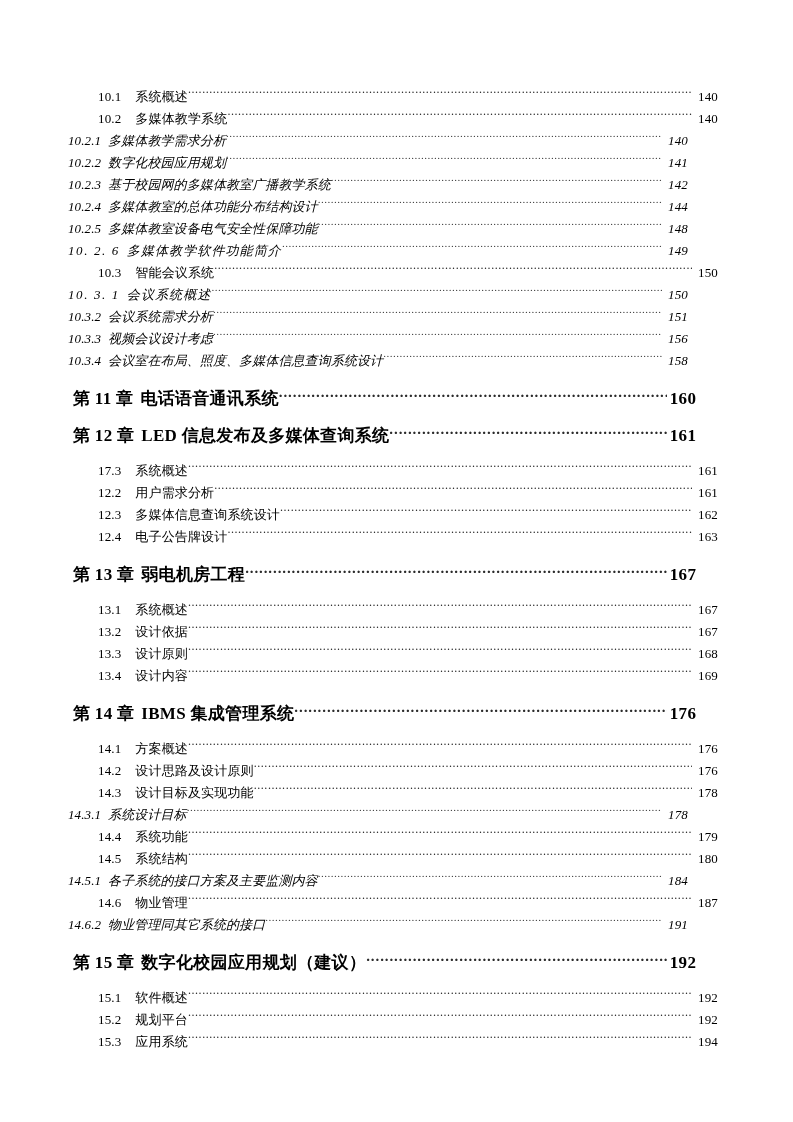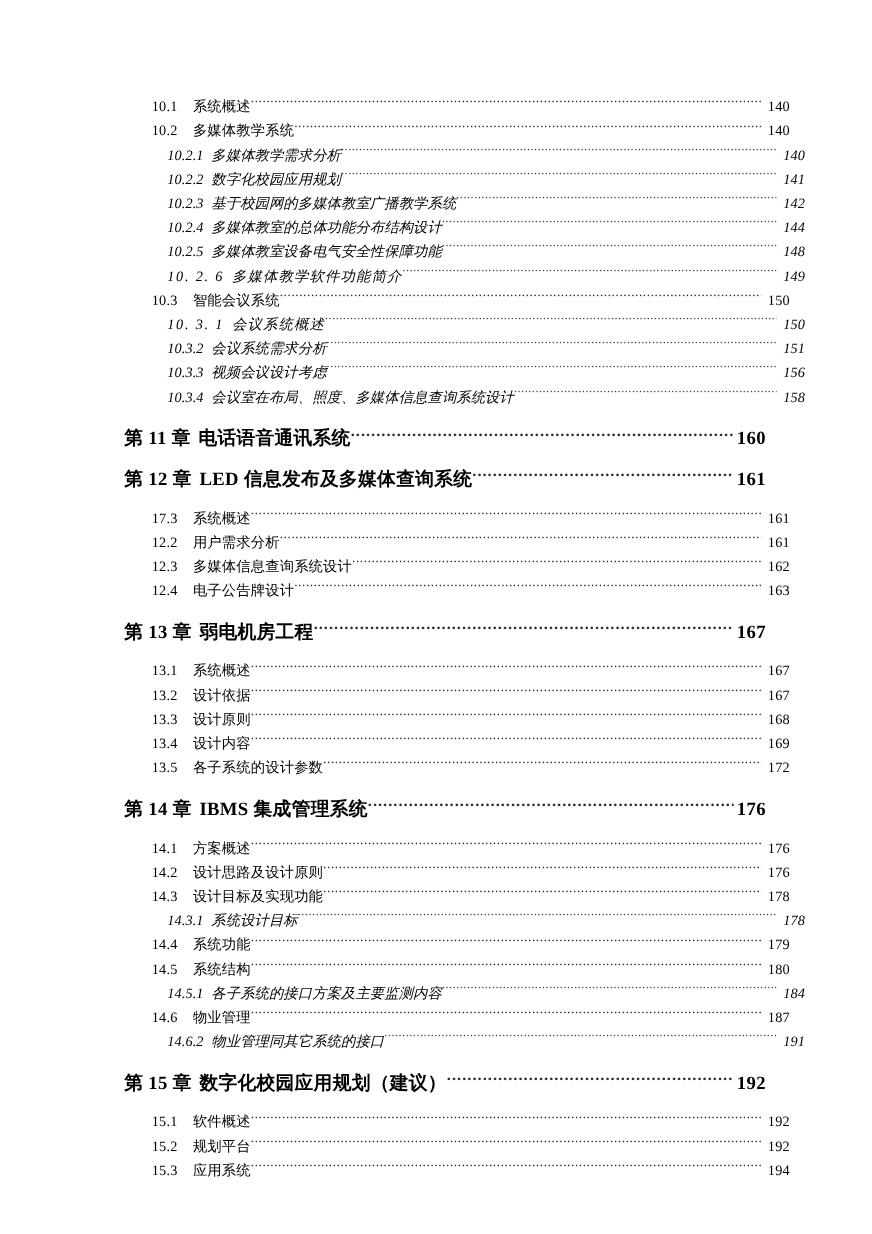--- a/index.html
+++ b/index.html
@@ -18,21 +18,21 @@
     -webkit-font-smoothing: antialiased;
   }
 
   #toc-page {
     position: absolute;
     left: 0;
     top: 0;
     width: 793px;
     height: 1122px;
     box-sizing: border-box;
-    padding: 86px 100px 0 108px;
+    padding: 86px 100px 0 68px;
   }
 
   .toc-entry {
     display: flex;
     align-items: baseline;
     width: 100%;
     white-space: nowrap;
     box-sizing: border-box;
   }
 
@@ -100,21 +100,20 @@
   .level-2 .toc-title { margin-left: 14px; }
   .level-2 .toc-leader::after {
     font-size: 12px;
     letter-spacing: 0.55px;
   }
 
   
   .level-3 {
     font-size: 13px;
     font-style: italic;
-    margin-left: 44px;
     line-height: 22px;
     letter-spacing: 0.1px;
   }
   .level-3 .toc-title { margin-left: 7px; }
   .level-3 .toc-leader::after {
     font-style: normal;
     font-size: 11px;
     letter-spacing: 0.5px;
     color: #3a3a3a;
   }
@@ -266,26 +265,20 @@
         <span class="toc-title">设计原则</span>
         <span class="toc-leader"></span>
         <span class="toc-page-no">168</span>
       </div>
       <div class="toc-entry level-2">
         <span class="toc-num">13.4</span>
         <span class="toc-title">设计内容</span>
         <span class="toc-leader"></span>
         <span class="toc-page-no">169</span>
       </div>
-      <div class="toc-entry level-2">
-        <span class="toc-num">13.5</span>
-        <span class="toc-title">各子系统的设计参数</span>
-        <span class="toc-leader"></span>
-        <span class="toc-page-no">172</span>
-      </div>
       <div class="toc-entry level-1">
         <span class="toc-num">第 14 章</span>
         <span class="toc-title">IBMS 集成管理系统</span>
         <span class="toc-leader"></span>
         <span class="toc-page-no">176</span>
       </div>
       <div class="toc-entry level-2">
         <span class="toc-num">14.1</span>
         <span class="toc-title">方案概述</span>
         <span class="toc-leader"></span>

